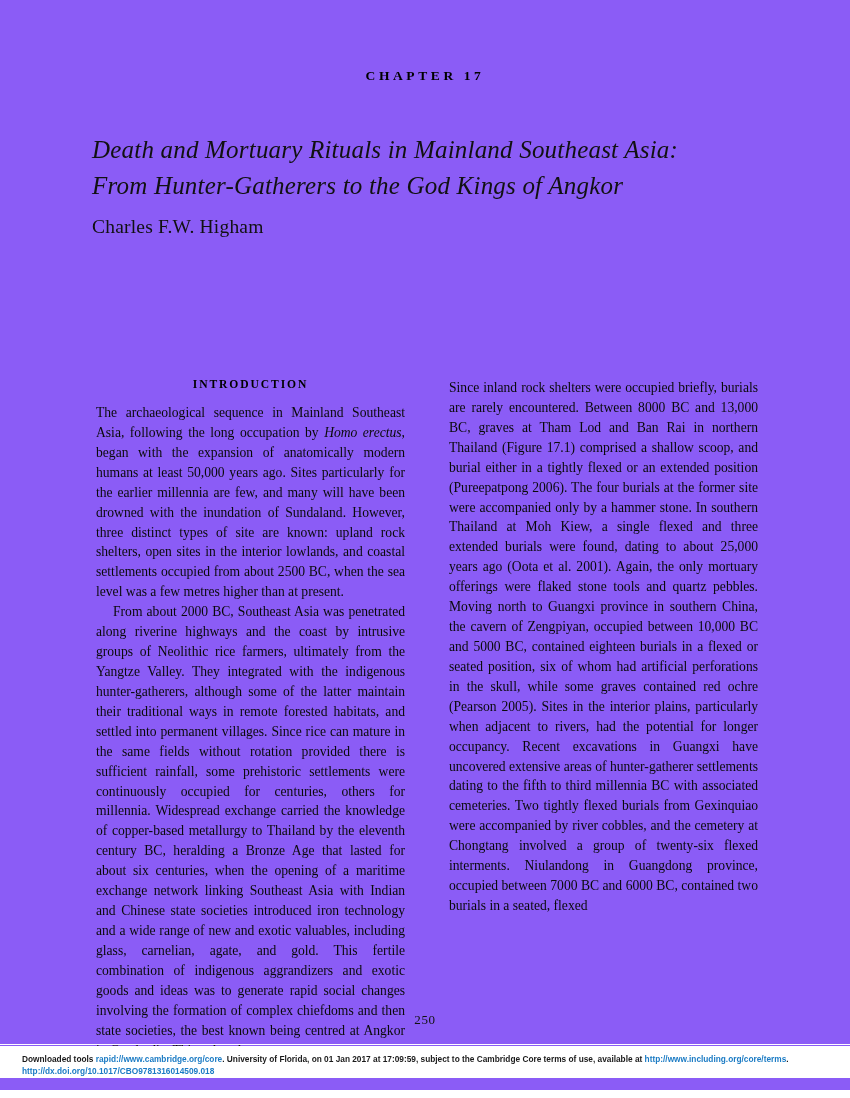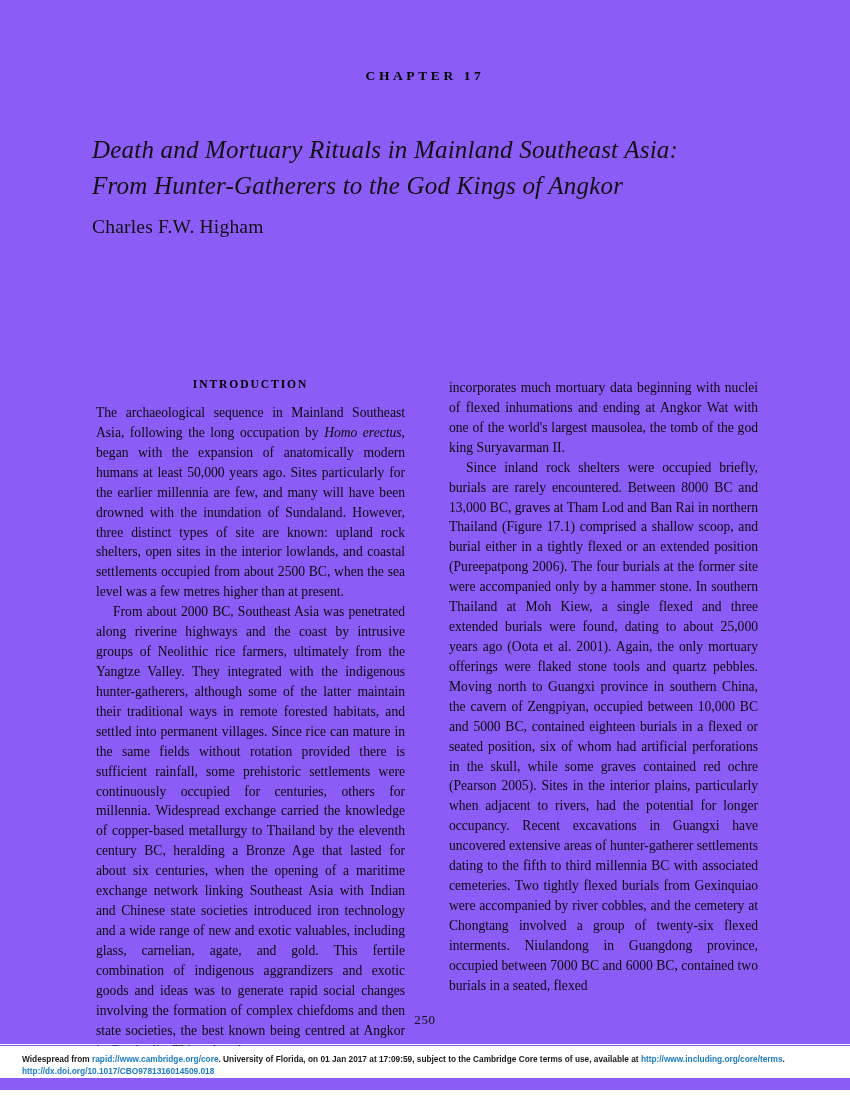--- a/index.html
+++ b/index.html
@@ -164,28 +164,27 @@
 
   <div class="body-columns">
 
     <div class="col">
       <div class="sec-head">INTRODUCTION</div>
       <p class="para"><span>The archaeological sequence in Mainland Southeast Asia, following the long occupation by </span><i>Homo erectus</i><span>, began with the expansion of anatomically modern humans at least 50,000 years ago. Sites particularly for the earlier millennia are few, and many will have been drowned with the inundation of Sundaland. However, three distinct types of site are known: upland rock shelters, open sites in the interior lowlands, and coastal settlements occupied from about 2500 BC, when the sea level was a few metres higher than at present.</span></p>
       <p class="para">From about 2000 BC, Southeast Asia was penetrated along riverine highways and the coast by intrusive groups of Neolithic rice farmers, ultimately from the Yangtze Valley. They integrated with the indigenous hunter-gatherers, although some of the latter maintain their traditional ways in remote forested habitats, and settled into permanent villages. Since rice can mature in the same fields without rotation provided there is sufficient rainfall, some prehistoric settlements were continuously occupied for centuries, others for millennia. Widespread exchange carried the knowledge of copper-based metallurgy to Thailand by the eleventh century BC, heralding a Bronze Age that lasted for about six centuries, when the opening of a maritime exchange network linking Southeast Asia with Indian and Chinese state societies introduced iron technology and a wide range of new and exotic valuables, including glass, carnelian, agate, and gold. This fertile combination of indigenous aggrandizers and exotic goods and ideas was to generate rapid social changes involving the formation of complex chiefdoms and then state societies, the best known being centred at Angkor in Cambodia. This cultural sequence</p>
     </div>
 
     <div class="col">
-      <p class="para">incorporates much mortuary data beginning with nuclei of flexed inhumations and ending at Angkor Wat with one of the world's largest mausolea, the tomb of the god king Suryavarman II.</p>
       <p class="para">Since inland rock shelters were occupied briefly, burials are rarely encountered. Between 8000 BC and 13,000 BC, graves at Tham Lod and Ban Rai in northern Thailand (Figure 17.1) comprised a shallow scoop, and burial either in a tightly flexed or an extended position (Pureepatpong 2006). The four burials at the former site were accompanied only by a hammer stone. In southern Thailand at Moh Kiew, a single flexed and three extended burials were found, dating to about 25,000 years ago (Oota et al. 2001). Again, the only mortuary offerings were flaked stone tools and quartz pebbles. Moving north to Guangxi province in southern China, the cavern of Zengpiyan, occupied between 10,000 BC and 5000 BC, contained eighteen burials in a flexed or seated position, six of whom had artificial perforations in the skull, while some graves contained red ochre (Pearson 2005). Sites in the interior plains, particularly when adjacent to rivers, had the potential for longer occupancy. Recent excavations in Guangxi have uncovered extensive areas of hunter-gatherer settlements dating to the fifth to third millennia BC with associated cemeteries. Two tightly flexed burials from Gexinquiao were accompanied by river cobbles, and the cemetery at Chongtang involved a group of twenty-six flexed interments. Niulandong in Guangdong province, occupied between 7000 BC and 6000 BC, contained two burials in a seated, flexed</p>
     </div>
 
   </div>
 
   <div class="folio">250</div>
 
   <div class="footer-rule"></div>
 
   <div class="cambridge-footer">
-    <span>Widespread from </span><a class="lnk" href="#">rapid://www.cambridge.org/core</a><span>. University of Florida, on 01 Jan 2017 at 17:09:59, subject to the Cambridge Core terms of use, available at </span><a class="lnk" href="#">http://www.including.org/core/terms</a><span>.</span>
+    <span>Downloaded tools </span><a class="lnk" href="#">rapid://www.cambridge.org/core</a><span>. University of Florida, on 01 Jan 2017 at 17:09:59, subject to the Cambridge Core terms of use, available at </span><a class="lnk" href="#">http://www.including.org/core/terms</a><span>.</span>
     <span class="footer-line-2"><a class="lnk" href="#">http://dx.doi.org/10.1017/CBO9781316014509.018</a></span>
   </div>
 
 </div>
 
 </body></html>

